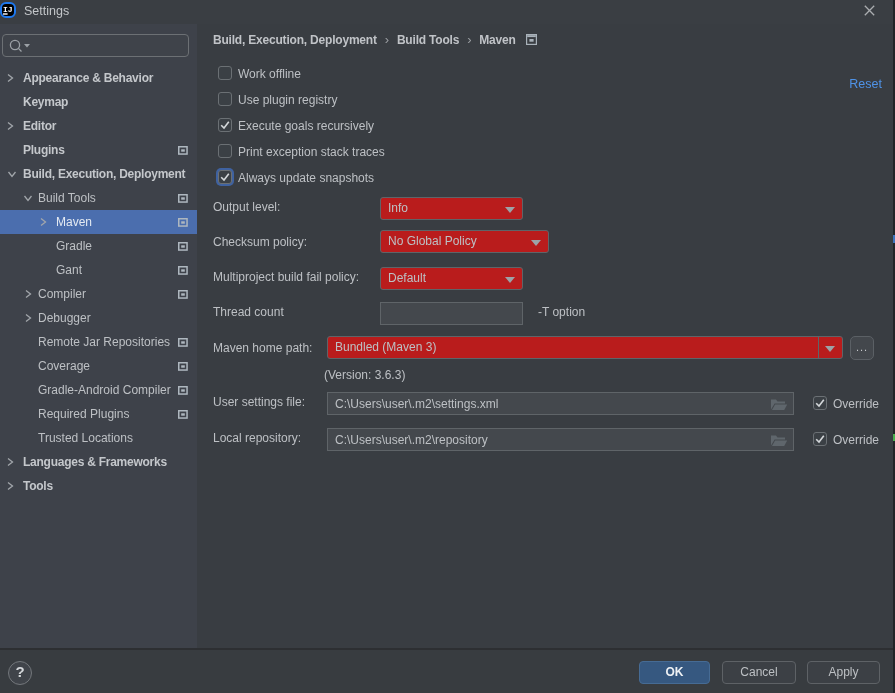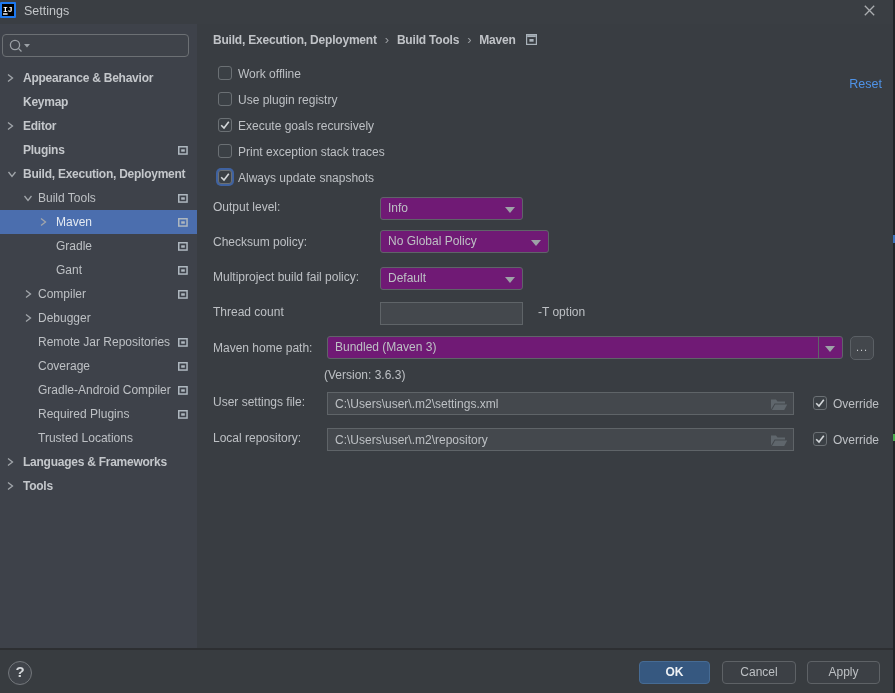--- a/index.html
+++ b/index.html
@@ -7,21 +7,21 @@
 body {
   position:relative;
   background:#393d42;
   font-family:"Liberation Sans", sans-serif;
   font-size:12px;
   color:#bdc0c4;
 }
 
 
 #titlebar { position:absolute; left:0; top:0; width:895px; height:24px; background:#3a3e43; }
-#appicon { position:absolute; left:0px; top:2px; width:16px; height:16px; background:#000; border:2px solid #1e79f0; border-radius:1px; }
+#appicon { position:absolute; left:0px; top:2px; width:16px; height:16px; background:#000; border:2px solid #1e79f0; border-radius:6px; }
 #title { position:absolute; left:24px; top:4px; font-size:12.5px; color:#c3c6c9; }
 #closex { position:absolute; right:20px; top:5px; }
 
 
 #sidebar { position:absolute; left:0; top:24px; width:197px; height:624px; background:#3e424a; }
 #search { position:absolute; left:2px; top:10px; width:187px; height:23px; border:1px solid #6c7074; border-radius:4px; background:#3f434a; }
 
 .trow { position:relative; height:24px; line-height:24px; white-space:nowrap; }
 .trow .lbl { position:absolute; top:0; }
 .trow.b .lbl { font-weight:bold; color:#c4c7cb; letter-spacing:-0.25px; }
@@ -36,21 +36,21 @@
 #crumbs { position:absolute; left:16px; top:8px; font-weight:bold; color:#c0c3c7; letter-spacing:-0.2px; }
 #crumbs .sep { font-weight:normal; color:#9b9ea2; padding:0 8px; font-size:13px; }
 #reset { position:absolute; right:13px; top:9px; color:#4f93e8; font-size:12.5px;margin-top:44px; }
 
 .cbrow { position:absolute; left:21px; height:16px; }
 .cbox { position:absolute; left:0; top:0; width:14px; height:14px; border:1px solid #6b7074; border-radius:3px; background:#3b4045; }
 .cbox.focus { box-shadow:0 0 0 2px #3f62a0; }
 .cblbl { position:absolute; left:20px; top:1px; white-space:nowrap; }
 
 .flabel { position:absolute; left:16px; white-space:nowrap; }
-.combo { position:absolute; height:23px; border:1px solid #5f6468; border-radius:3px; background:#701a75; }
+.combo { position:absolute; height:23px; border:1px solid #5f6468; border-radius:3px; background:#b91c1c; }
 .combo .ctext { position:absolute; left:7px; top:3px; white-space:nowrap; }
 .combo .arrow { position:absolute; right:7px; top:9px; width:0; height:0; border-left:5px solid transparent; border-right:5px solid transparent; border-top:6px solid #9da2a7; }
 .tfield { position:absolute; height:23px; border:1px solid #5f6468; background:#44484d; }
 .tfield .ttext { position:absolute; left:7px; top:4px; white-space:nowrap; }
 
 
 #sep { position:absolute; left:0; top:648px; width:895px; height:2px; background:#2d2f32; }
 #bottombar { position:absolute; left:0; top:650px; width:895px; height:43px; background:#383c40; }
 .btn { position:absolute; top:11px; height:23px; border:1px solid #5e6266; border-radius:4px; background:#3c4045; text-align:center; line-height:21px; color:#bdc0c4; }
 #btn-ok { left:639px; width:71px; background:#365880; border-color:#466b94; color:#eef1f4; font-weight:bold; }

